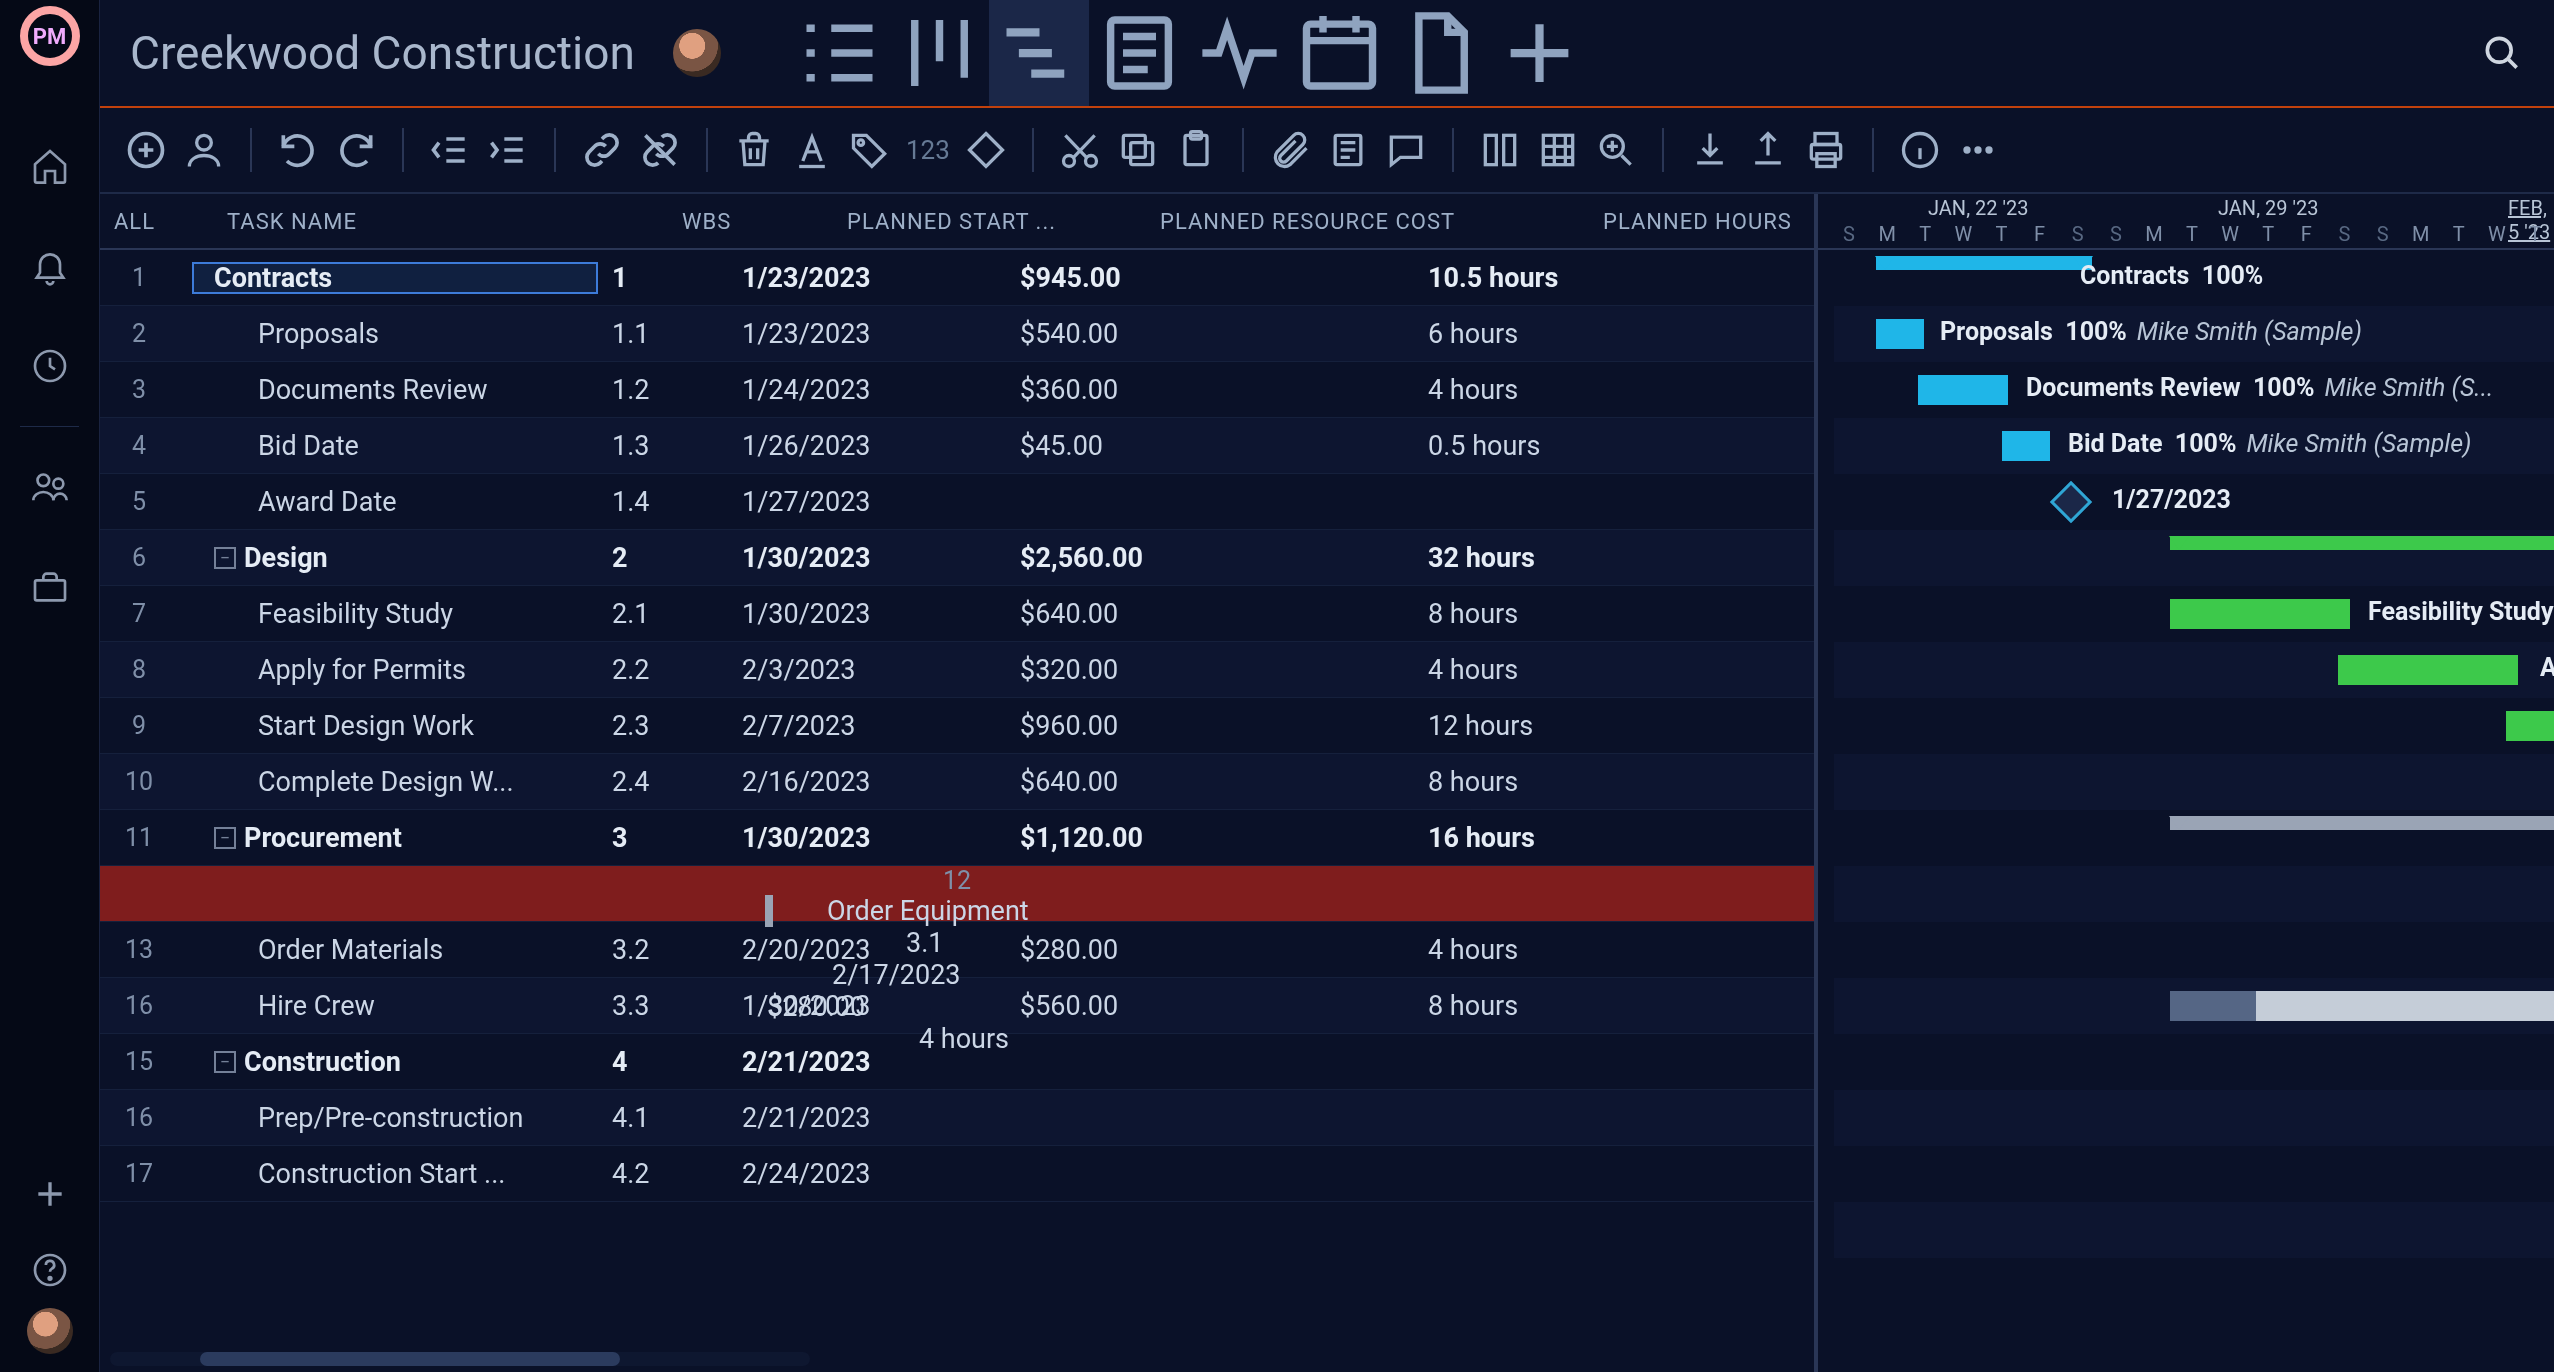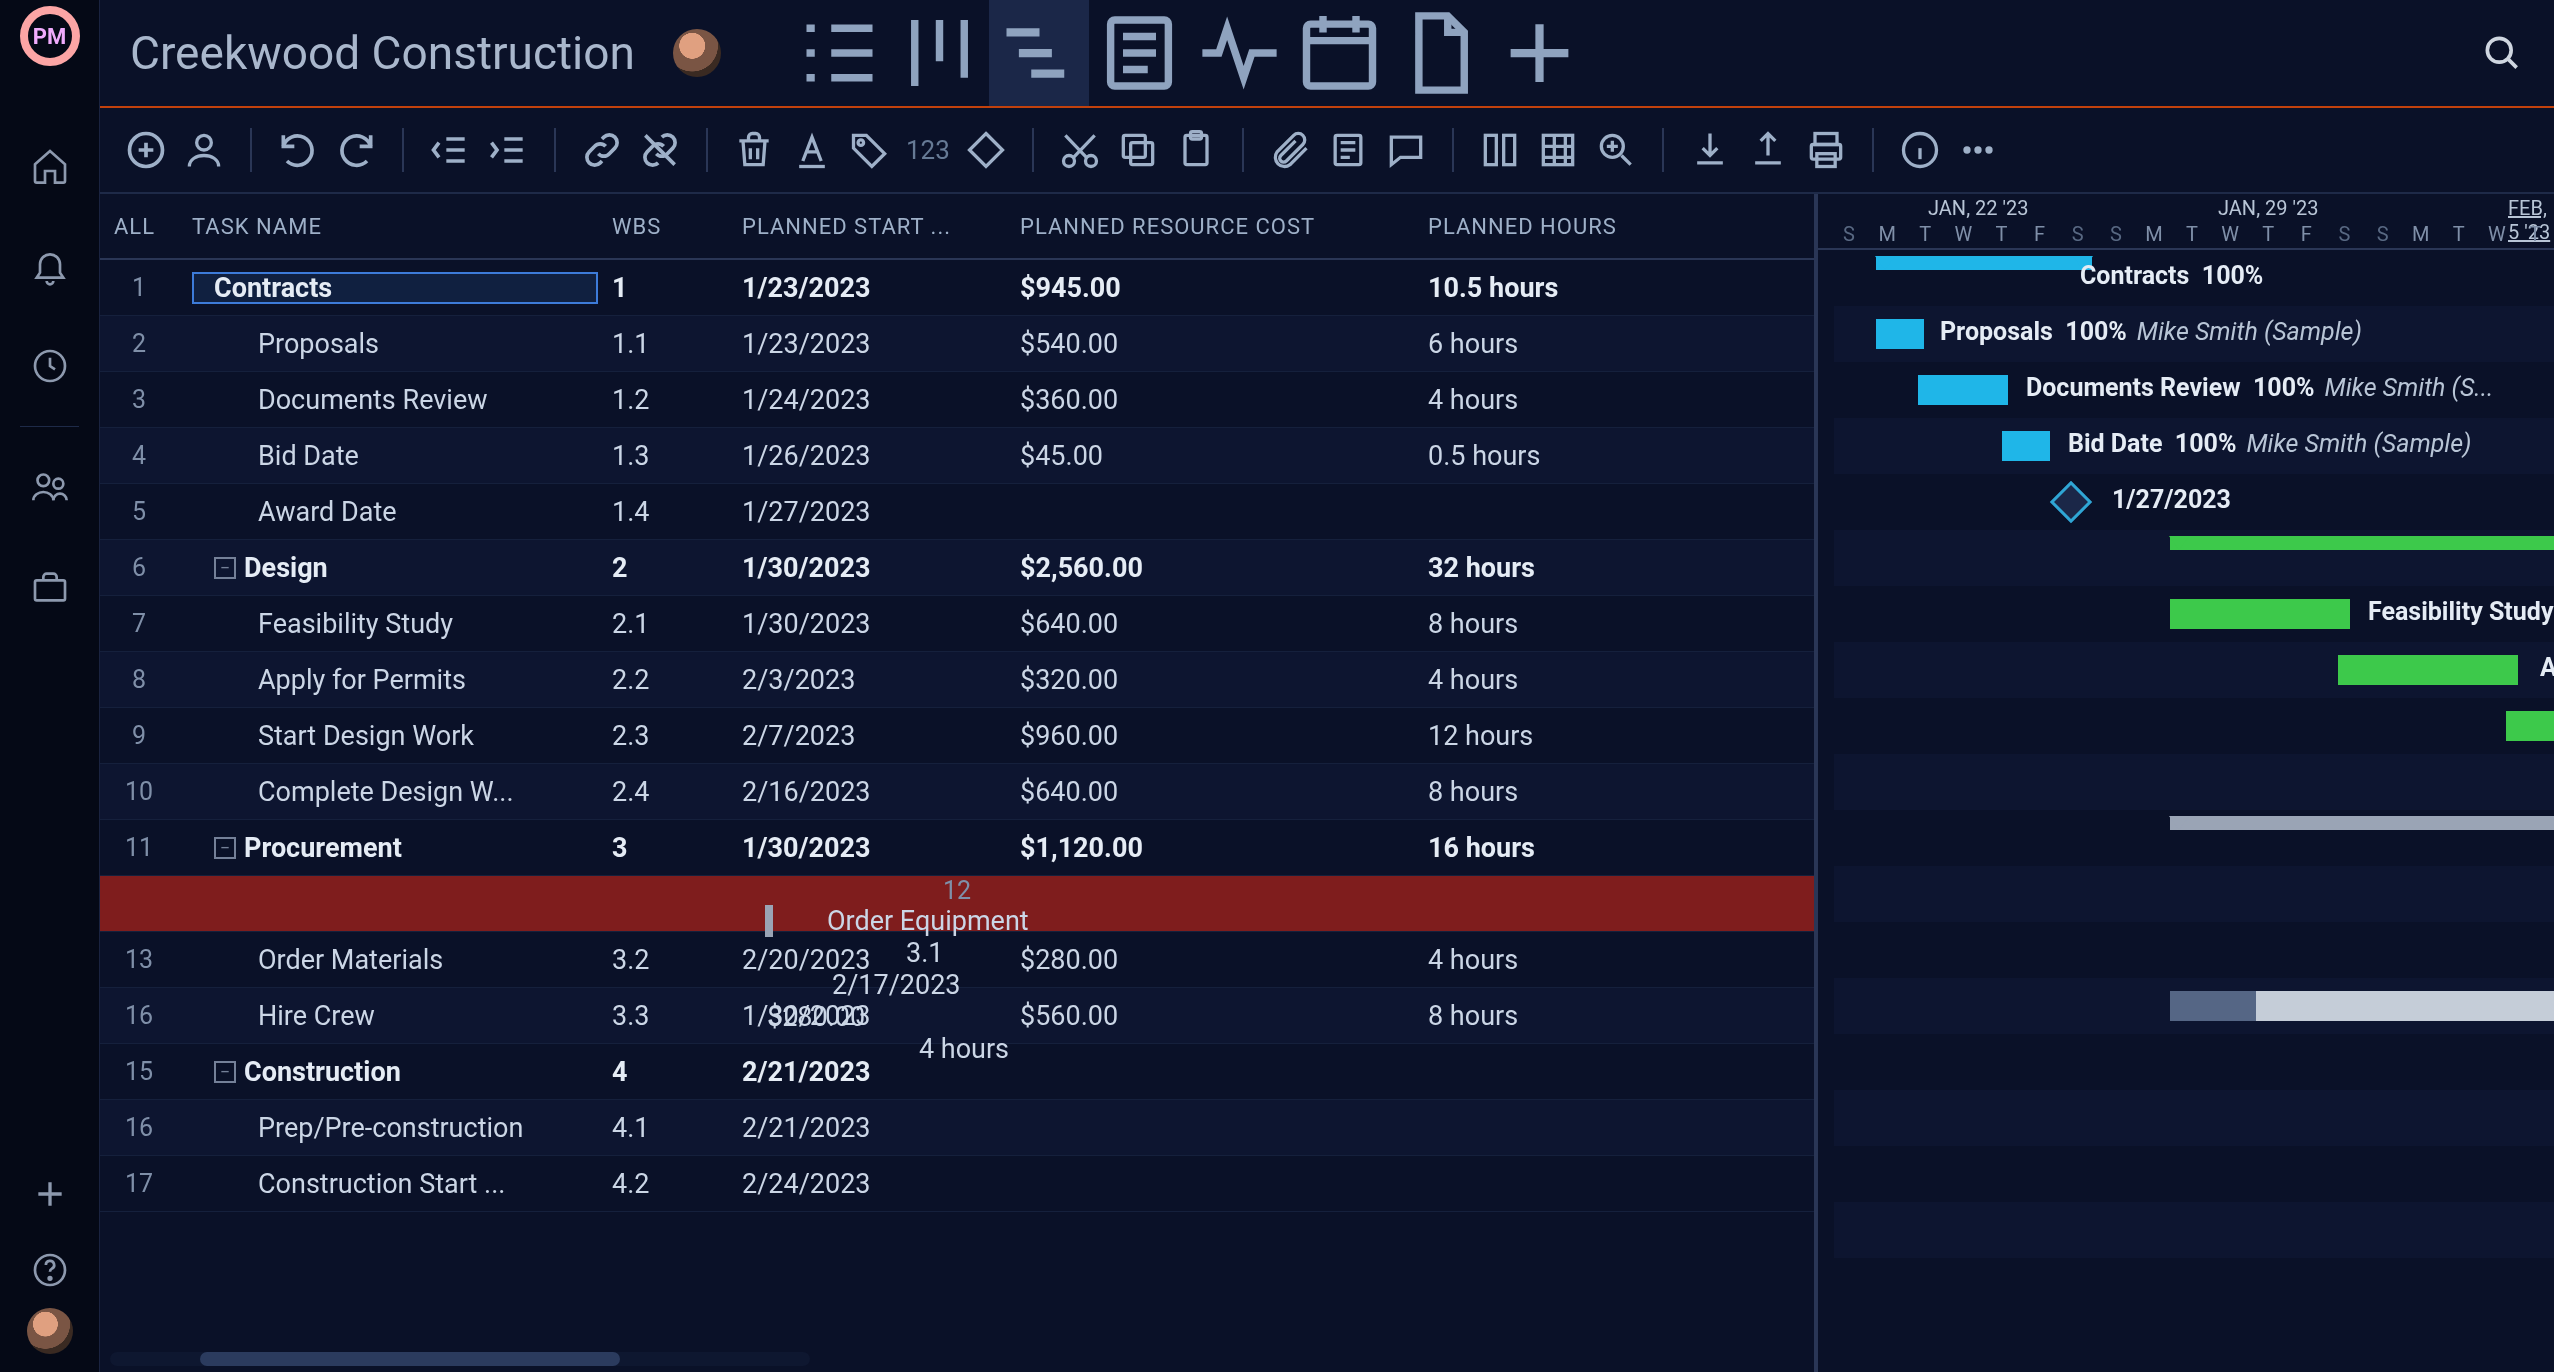--- a/index.html
+++ b/index.html
@@ -103,27 +103,28 @@
 .body { flex:1; display:flex; overflow:hidden; }
 
 
 .table-pane {
   width: 1714px;
   display:flex; flex-direction:column;
   overflow:hidden;
   position:relative;
 }
 .table-header {
-  height: 66px;
+  height: 56px;
   border-bottom: 2px solid #2a3656;
   display:flex; align-items:center;
   font-size: 22px;
   color:#9eb0c8;
   letter-spacing: 1px;
   background:#0a1128;
+  gap:35px;
 }
 .col-all   { width: 78px; padding-left:14px; }
 .col-name  { width: 420px; padding-left:14px; }
 .col-wbs   { width: 130px; padding-left:14px; }
 .col-start { width: 278px; padding-left:14px; }
 .col-cost  { width: 408px; padding-left:14px; }
 .col-hours { flex:1; padding-left:14px; }
 
 .table-rows { flex:1; overflow:hidden; }
 .row {

